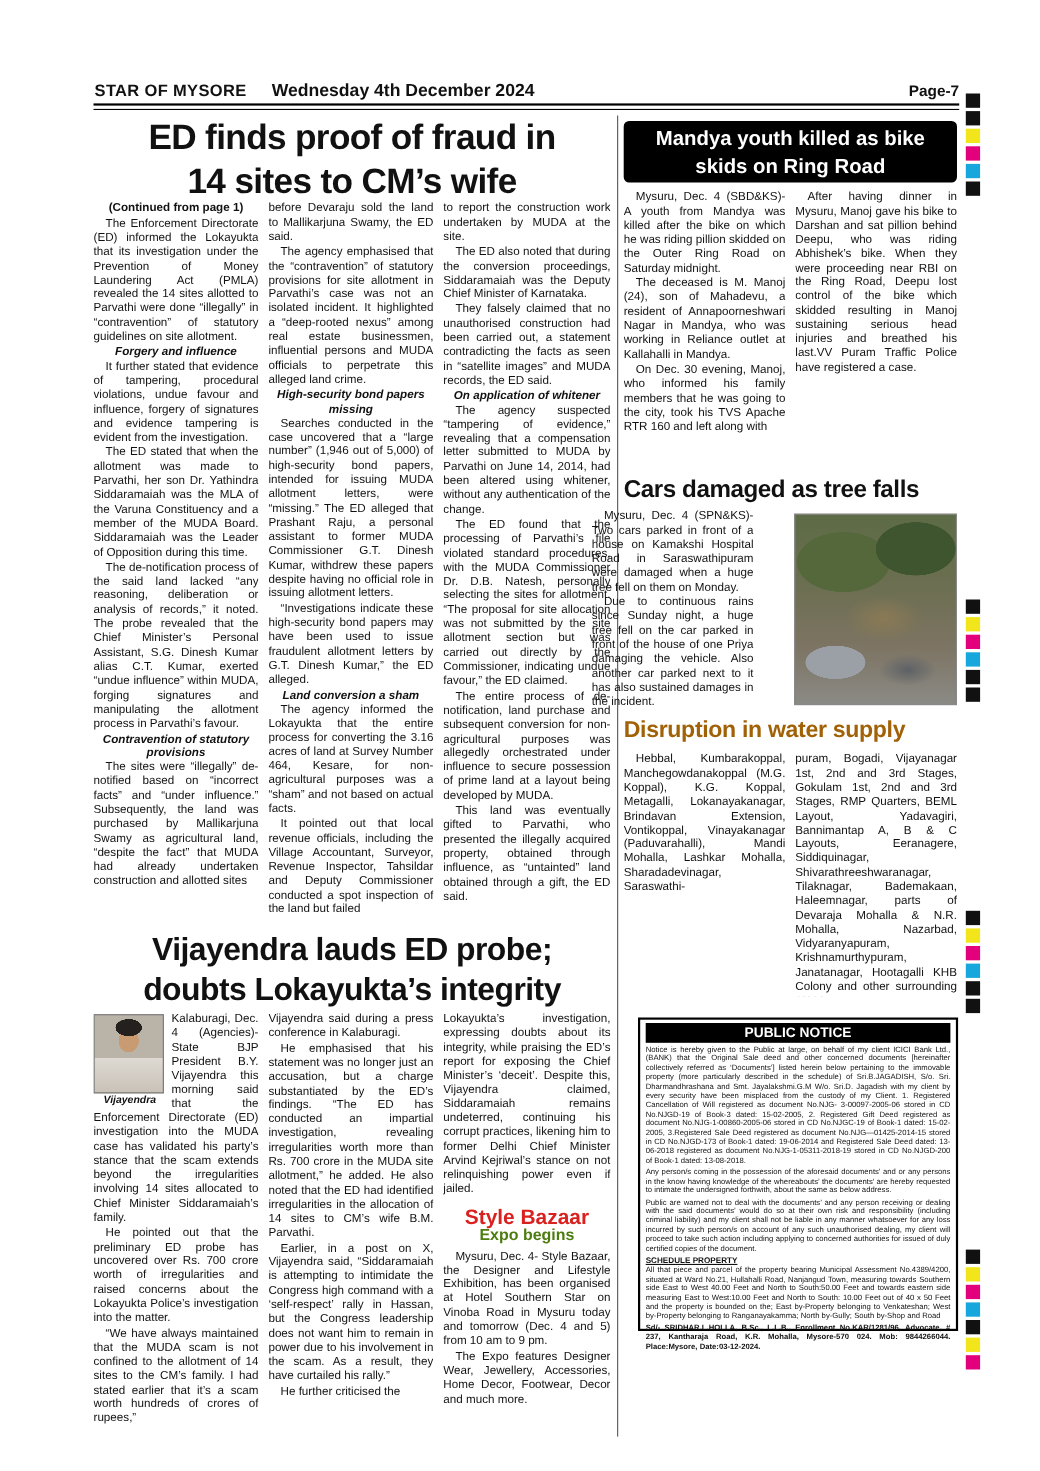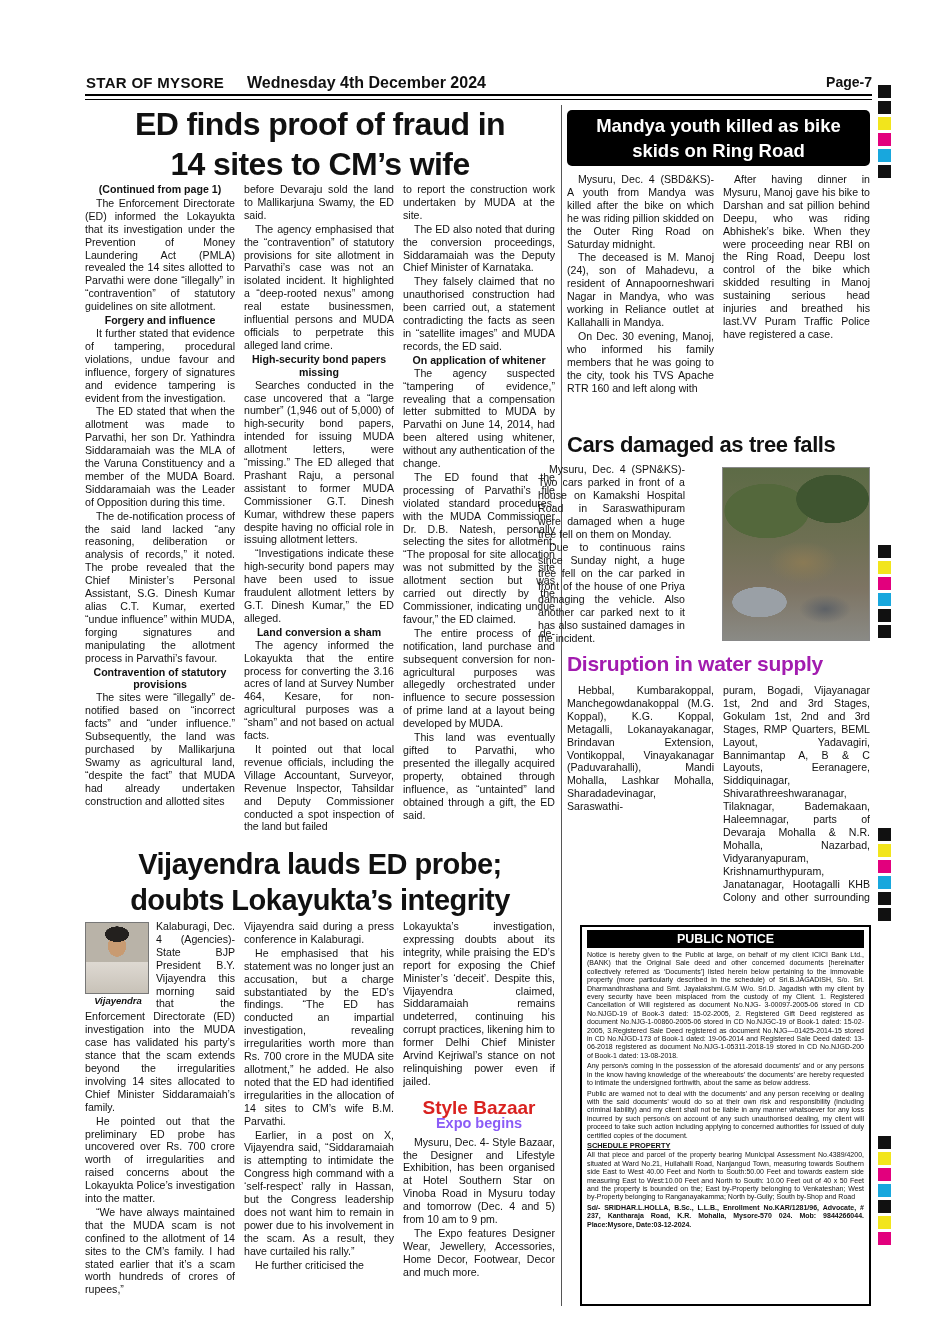--- a/index.html
+++ b/index.html
@@ -15,27 +15,27 @@
   .lead-headline{position:absolute;left:85px;top:104px;width:470px;text-align:center;
     font-size:32px;font-weight:bold;line-height:40px;letter-spacing:-0.6px;}
   .vj-headline{position:absolute;left:85px;top:846px;width:470px;text-align:center;
     font-size:29px;font-weight:bold;line-height:36px;letter-spacing:-0.5px;}
   .mandya-box{position:absolute;left:567px;top:110px;width:303px;height:56px;background:#000;
     color:#fff;text-align:center;font-weight:bold;font-size:18.5px;line-height:25px;
     padding-top:3px;box-sizing:border-box;border-radius:5px;}
   .tree-head{position:absolute;left:567px;top:432px;width:303px;font-size:22px;font-weight:bold;
     letter-spacing:-0.4px;}
   .water-head{position:absolute;left:567px;top:652px;width:303px;font-size:21px;font-weight:bold;
-    letter-spacing:-0.3px;color:#a21caf;}
+    letter-spacing:-0.3px;color:#a16207;}
   
   .col{position:absolute;font-size:10.6px;line-height:12.9px;overflow:hidden;}
   .blk{margin:0 0 1px 0;}
   .blk.para{text-align:justify;text-indent:11px;}
   .blk.cont{text-align:justify;}
-  .blk.sub{font-weight:bold;text-align:center;margin:0 0;}
+  .blk.sub{font-weight:bold;text-align:center;margin:0 0;font-style:italic;}
   .blk.note{font-weight:bold;text-align:center;}
   .lead-c1{left:85px;top:183px;width:150px;height:660px;}
   .lead-c2{left:244px;top:183px;width:150px;height:660px;}
   .lead-c3{left:403px;top:183px;width:152px;height:660px;}
   .man-c1{left:567px;top:173px;width:147px;height:256px;}
   .man-c2{left:723px;top:173px;width:147px;height:256px;}
   .tree-col{left:538px;top:463px;width:147px;height:182px;}
   .water-c1{left:567px;top:684px;width:147px;height:222px;}
   .water-c2{left:723px;top:684px;width:147px;height:222px;}
   .vj-c1{left:85px;top:920px;width:150px;height:388px;}
@@ -54,23 +54,23 @@
     linear-gradient(180deg, #5d6b46 0%, #6d6f52 40%, #7d7463 70%, #8a8a85 100%);}
   .vj-photo-wrap{float:left;width:66px;margin:2px 5px 2px 0;}
   .vj-photo{width:64px;height:72px;border:1px solid #777;box-sizing:border-box;
     background-color:#b9b3a8;background-image:
     radial-gradient(ellipse 17px 11px at 50% 16%, #23201e 0%, #23201e 70%, transparent 71%),
     radial-gradient(ellipse 13px 15px at 50% 33%, #c89b72 0%, #c89b72 70%, transparent 71%),
     linear-gradient(180deg, rgba(0,0,0,0) 55%, #ded9d2 56%, #c8c2b8 100%);}
   .vj-caption{font-size:9.5px;font-weight:bold;font-style:italic;text-align:center;margin-top:1px;}
   
   .sb-head{color:#d92220;font-weight:bold;font-size:19px;text-align:center;margin-top:14px;}
-  .sb-sub{color:#8b5cf6;font-weight:bold;font-size:14.5px;text-align:center;margin:2px 0 6px 0;}
-  
-  .notice{position:absolute;left:580px;top:925px;width:291px;height:381px;border:2px solid #000;
+  .sb-sub{color:#4d7c0f;font-weight:bold;font-size:14.5px;text-align:center;margin:2px 0 6px 0;}
+  
+  .notice{position:absolute;left:580px;top:925px;width:291px;height:285px;border:2px solid #000;
     padding:3px 5px;box-sizing:border-box;background:#fff;}
   .notice-title{background:#000;color:#fff;font-weight:bold;text-align:center;font-size:12.5px;
     padding:2px 0;margin-bottom:3px;}
   .notice-list{font-size:7px;line-height:8.4px;}
   .blk.np{text-align:justify;margin:0 0 2px 0;}
   .blk.nsub{font-weight:bold;text-align:left;text-decoration:underline;font-size:7.4px;margin:2px 0 1px 0;}
   .blk.nsig{text-align:justify;font-weight:bold;margin-top:1px;}
   
   .marks{position:absolute;left:878px;width:13px;}
   .mark{width:13px;height:13px;margin-bottom:3px;}

